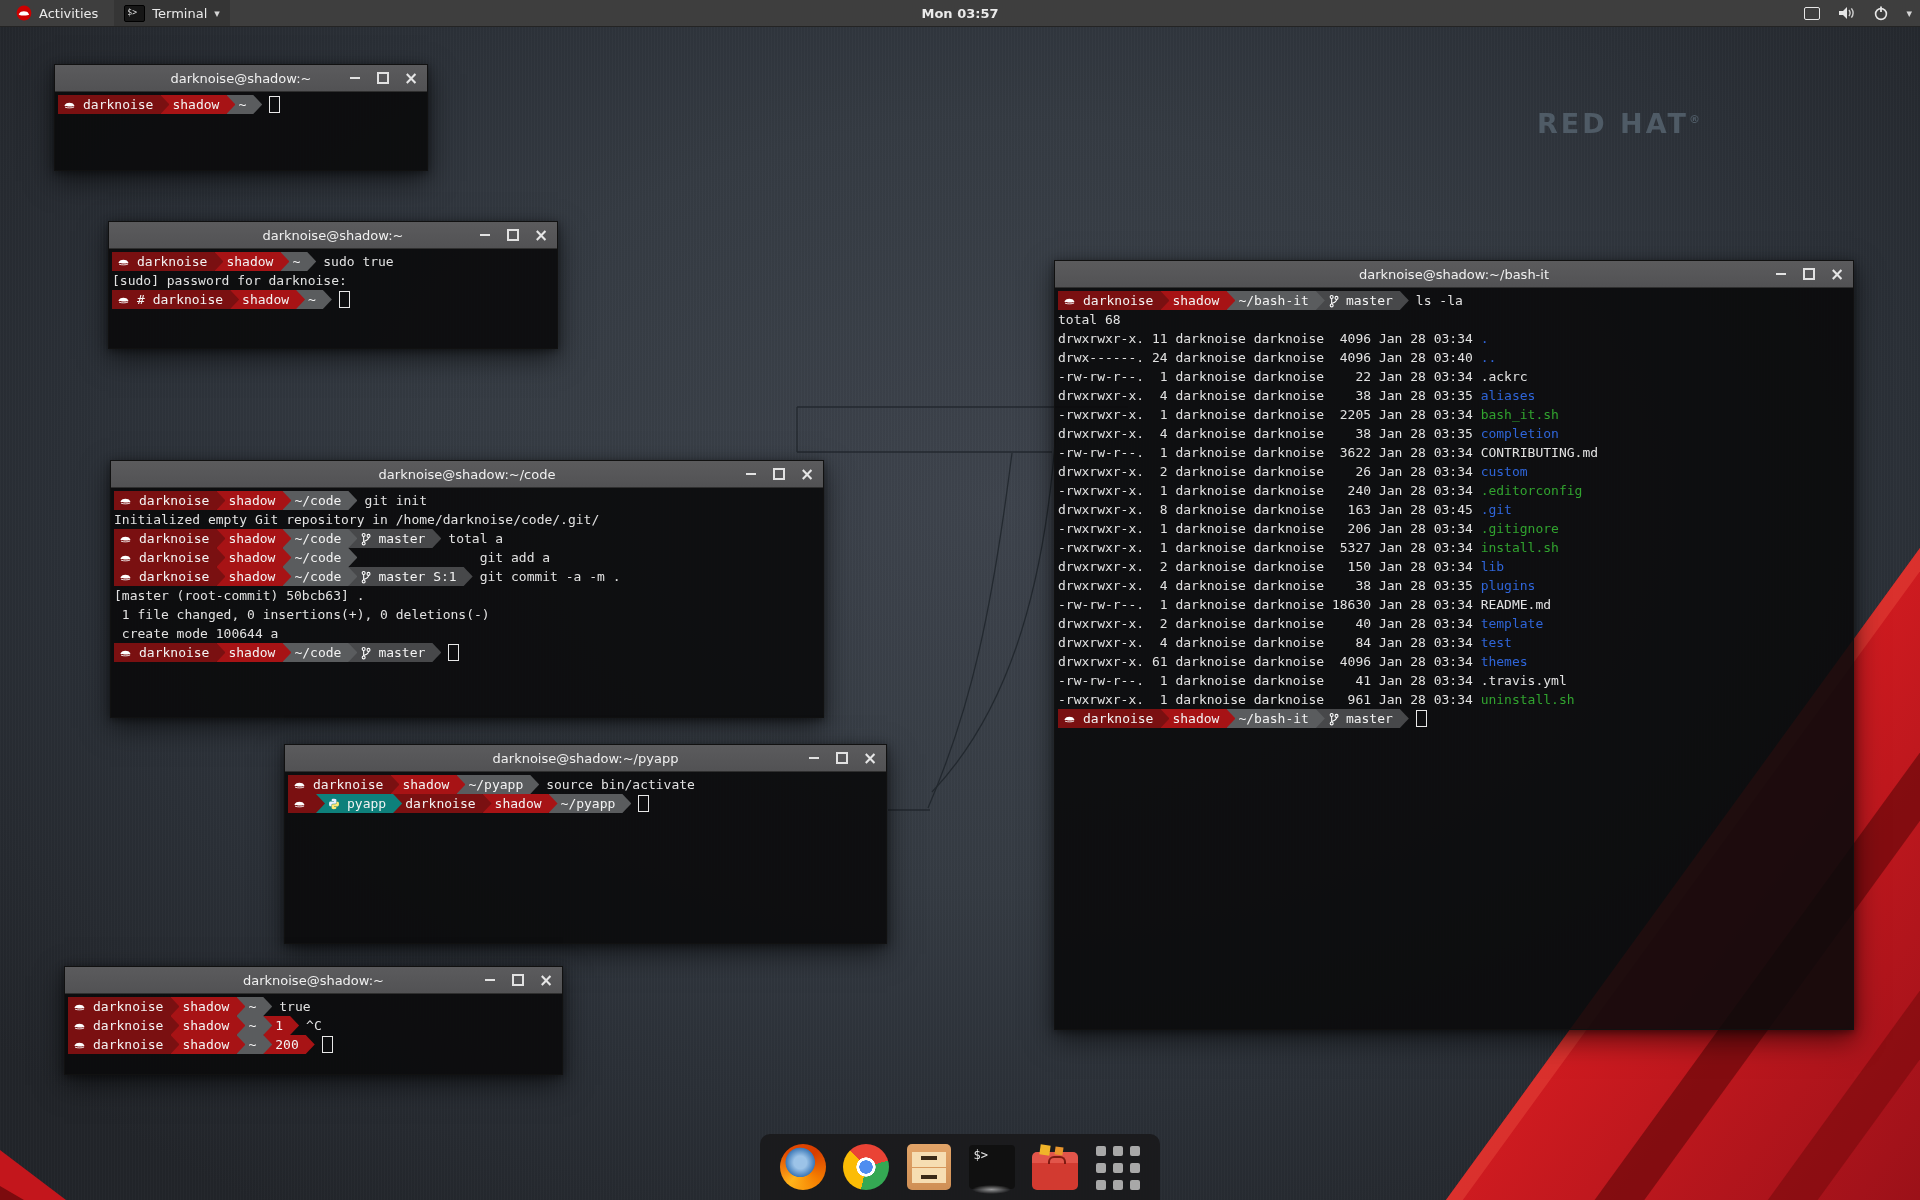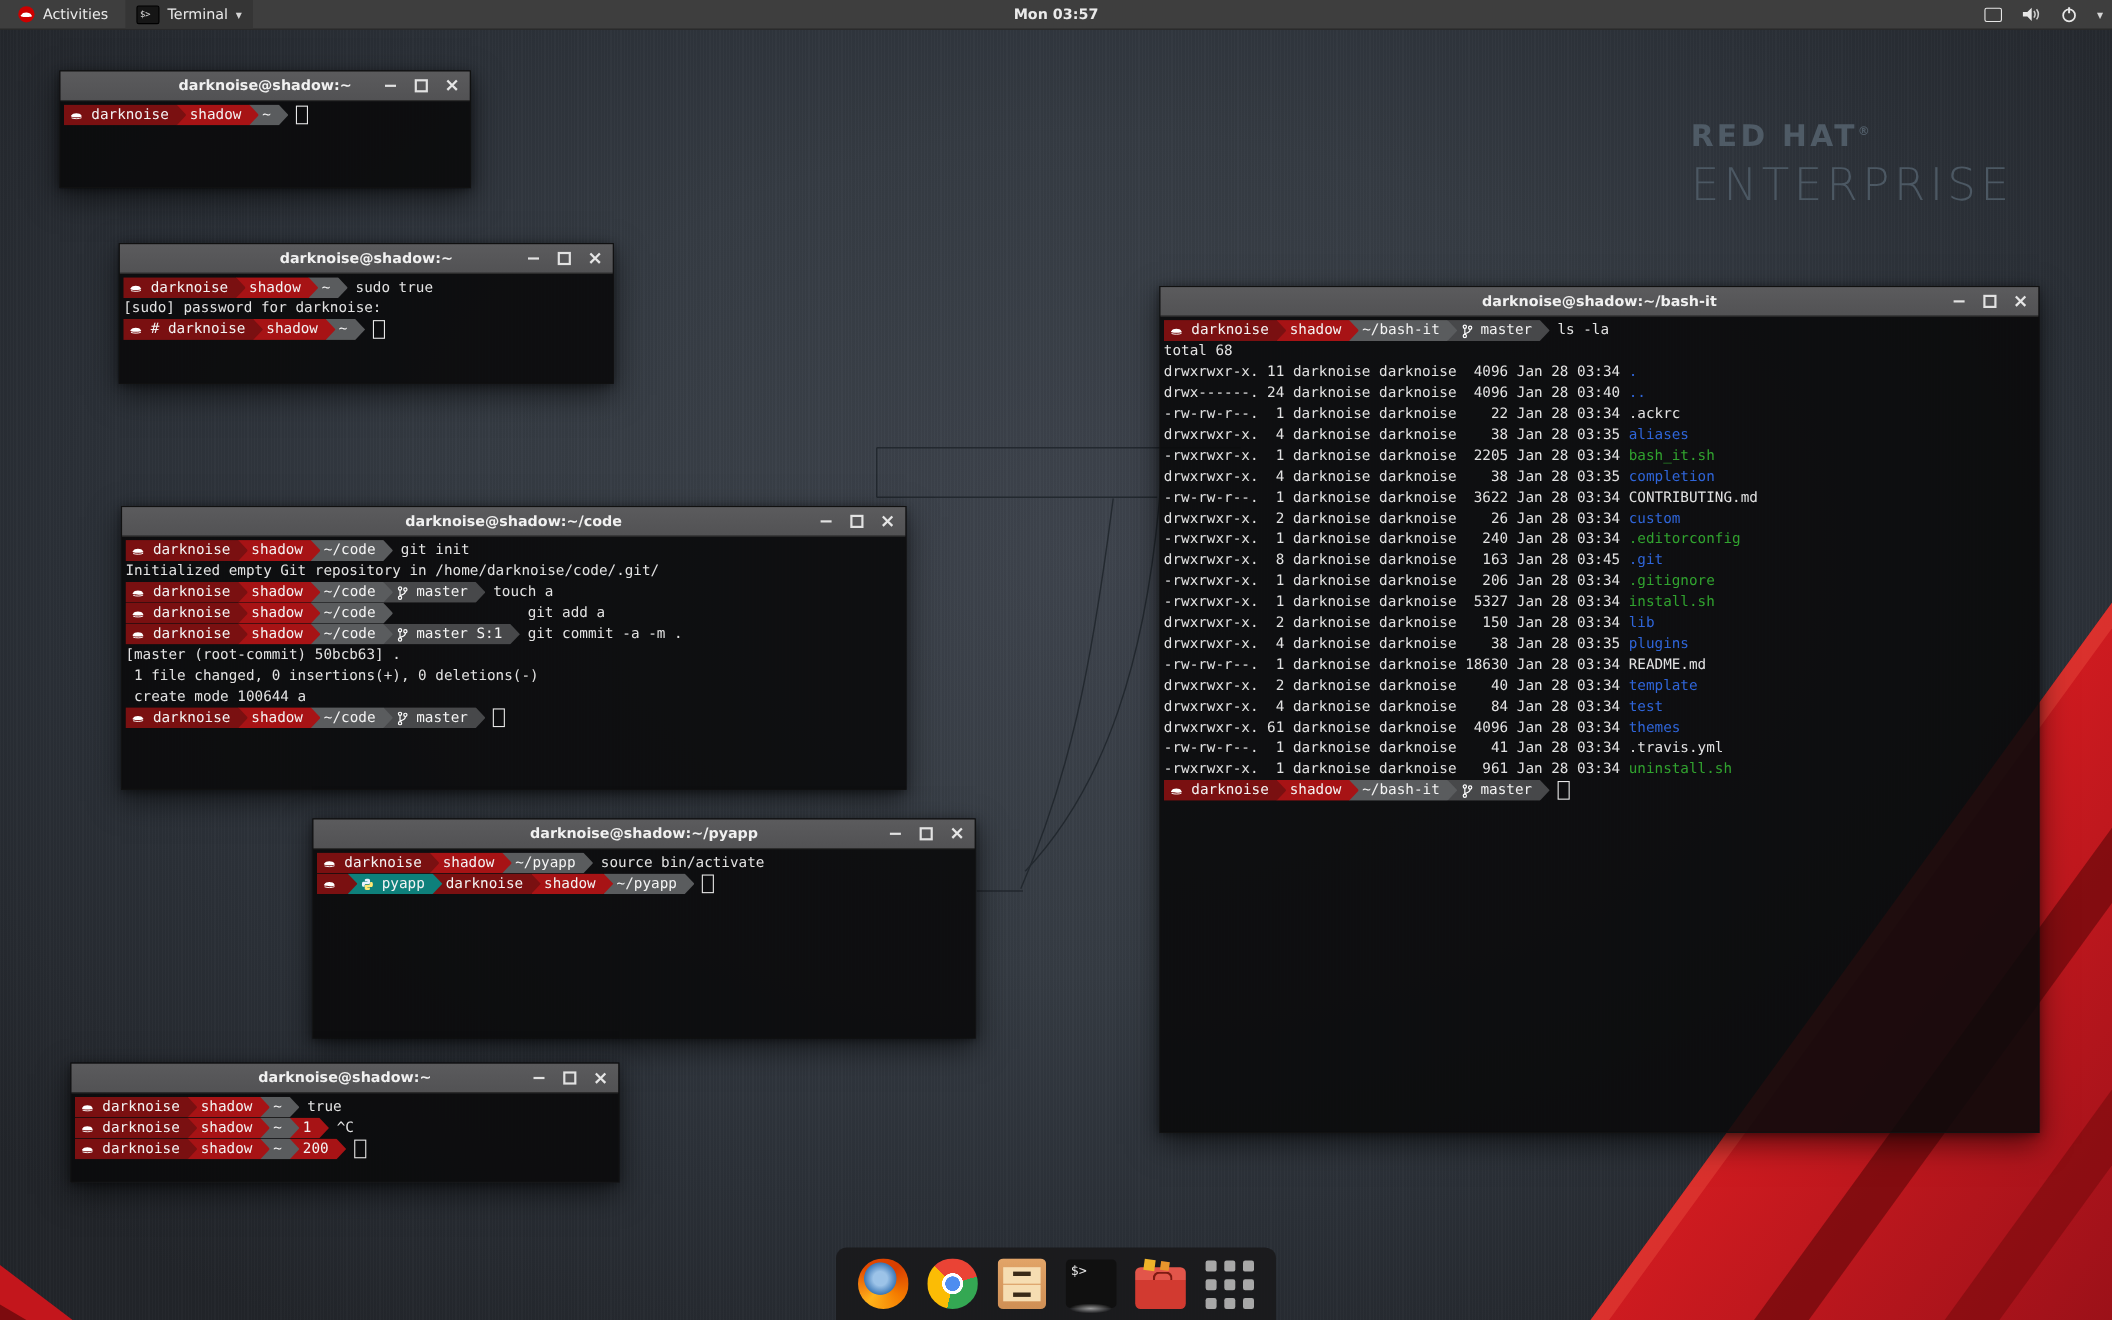--- a/index.html
+++ b/index.html
@@ -24,21 +24,21 @@
     color:#ddd;font-family:"DejaVu Sans Mono",monospace;font-size:8px;line-height:14px;padding-left:2px;}
   #tb-clock{position:absolute;left:0;right:0;text-align:center;font-weight:bold;pointer-events:none;}
   .tb-right{position:absolute;right:8px;top:0;height:26px;display:flex;align-items:center;gap:17px;}
   .disp-icon{display:inline-block;width:14px;height:11px;border:1.6px solid #e6e6e6;border-radius:2px;}
   .caret{font-size:11px;color:#d5d5d5;}
   
   .win{position:absolute;border:1px solid #111;box-shadow:0 10px 26px rgba(0,0,0,.55),0 2px 8px rgba(0,0,0,.45);
     z-index:10;background:rgba(10,10,11,0.9);}
   .titlebar{height:26px;background:linear-gradient(#5b5b5d,#525254);border-bottom:1px solid #2f2f2f;
     position:relative;display:flex;align-items:center;justify-content:center;}
-  .titlebar .title{font-size:13px;font-weight:bold;color:#f0f0f0;}
+  .titlebar .title{font-size:13px;font-weight:normal;color:#f0f0f0;}
   .controls{position:absolute;right:10px;top:0;height:26px;display:flex;align-items:center;gap:16px;}
   .ctl{display:flex;align-items:center;justify-content:center;width:12px;height:12px;cursor:pointer;}
   .ctl-min i{display:block;width:10px;height:2px;background:#e2e2e2;}
   .ctl-max i{display:block;width:8px;height:8px;border:2px solid #e2e2e2;}
   .ctl-close{color:#e6e6e6;font-size:17px;line-height:12px;font-weight:bold;}
   .tcontent{font-family:"DejaVu Sans Mono","Liberation Mono",monospace;font-size:13px;line-height:19px;
     color:#e2e2e2;padding:3px 0 0 3px;white-space:pre;}
   .t-line{height:19px;display:flex;align-items:stretch;}
   .t-out{display:block;}
   .seg{display:flex;align-items:center;position:relative;padding:0 16px 0 12px;margin-right:-9px;
@@ -110,21 +110,20 @@
     </g>
 
     <g>
       <polygon points="0,1150 66,1200 0,1200" fill="#c3161c"></polygon>
       <polygon points="0,1186 24,1200 0,1200" fill="#7c0b0e"></polygon>
     </g>
   </svg>
 
   <div id="rhel-logo">
     <div class="l1"><span>RED HAT</span><sup>®</sup></div>
-    <div class="l2">ENTERPRISE</div>
   </div>
 
   <div id="windows">
       <div class="win" style="left: 54px; top: 64px; width: 372px; height: 105px;">
         <div class="titlebar">
           <span class="title">darknoise@shadow:~</span>
           <div class="controls">
             <span class="ctl ctl-min">
               <i></i>
             </span>
@@ -177,21 +176,21 @@
                   <path d="M2.2 7.4 C3.1 4.5 10.9 4.5 11.8 7.6 C12.8 8 12.2 9.1 10.5 9 C8 9.5 4.2 9.2 2.3 8.7 C1.3 8.4 1.5 7.7 2.2 7.4 Z" fill="#fff"></path>
                   <path d="M2.2 9.9 C5 10.9 9.6 10.9 12 9.7" stroke="#fff" stroke-width="0.9" fill="none"></path>
                 </svg></span>darknoise</span><span class="seg" style="background: rgb(167, 19, 21); z-index: 39;">shadow</span><span class="seg" style="background: rgb(90, 92, 94); z-index: 38;">~/code</span><span class="cmd">git init</span></div><div class="t-line t-out"><span style="color: rgb(226, 226, 226);">Initialized empty Git repository in /home/darknoise/code/.git/</span></div><div class="t-line"><span class="seg" style="background: rgb(122, 16, 17); z-index: 40;"><span class="segicon"><svg width="13" height="13" viewBox="0 0 14 14">
                   <path d="M2.2 7.4 C3.1 4.5 10.9 4.5 11.8 7.6 C12.8 8 12.2 9.1 10.5 9 C8 9.5 4.2 9.2 2.3 8.7 C1.3 8.4 1.5 7.7 2.2 7.4 Z" fill="#fff"></path>
                   <path d="M2.2 9.9 C5 10.9 9.6 10.9 12 9.7" stroke="#fff" stroke-width="0.9" fill="none"></path>
                 </svg></span>darknoise</span><span class="seg" style="background: rgb(167, 19, 21); z-index: 39;">shadow</span><span class="seg" style="background: rgb(90, 92, 94); z-index: 38;">~/code</span><span class="seg" style="background: rgb(71, 72, 74); z-index: 37;"><span class="segicon"><svg width="11" height="14" viewBox="0 0 12 14">
                   <circle cx="4" cy="2.6" r="1.6" fill="none" stroke="#fff" stroke-width="1.2"></circle>
                   <circle cx="4" cy="11.8" r="1.6" fill="none" stroke="#fff" stroke-width="1.2"></circle>
                   <circle cx="9.3" cy="3.6" r="1.6" fill="none" stroke="#fff" stroke-width="1.2"></circle>
                   <path d="M4 4.2 V10.2 M9.3 5.2 Q9.3 8.4 4.6 9.4" stroke="#fff" stroke-width="1.2" fill="none"></path>
-                </svg></span>master</span><span class="cmd">touch a</span></div><div class="t-line"><span class="seg" style="background: rgb(122, 16, 17); z-index: 40;"><span class="segicon"><svg width="13" height="13" viewBox="0 0 14 14">
+                </svg></span>master</span><span class="cmd">total a</span></div><div class="t-line"><span class="seg" style="background: rgb(122, 16, 17); z-index: 40;"><span class="segicon"><svg width="13" height="13" viewBox="0 0 14 14">
                   <path d="M2.2 7.4 C3.1 4.5 10.9 4.5 11.8 7.6 C12.8 8 12.2 9.1 10.5 9 C8 9.5 4.2 9.2 2.3 8.7 C1.3 8.4 1.5 7.7 2.2 7.4 Z" fill="#fff"></path>
                   <path d="M2.2 9.9 C5 10.9 9.6 10.9 12 9.7" stroke="#fff" stroke-width="0.9" fill="none"></path>
                 </svg></span>darknoise</span><span class="seg" style="background: rgb(167, 19, 21); z-index: 39;">shadow</span><span class="seg" style="background: rgb(90, 92, 94); z-index: 38;">~/code</span><span class="seg" style="background: rgb(71, 72, 74); z-index: 37; margin-top: 32px;"><span class="segicon"><svg width="11" height="14" viewBox="0 0 12 14">
                   <circle cx="4" cy="2.6" r="1.6" fill="none" stroke="#fff" stroke-width="1.2"></circle>
                   <circle cx="4" cy="11.8" r="1.6" fill="none" stroke="#fff" stroke-width="1.2"></circle>
                   <circle cx="9.3" cy="3.6" r="1.6" fill="none" stroke="#fff" stroke-width="1.2"></circle>
                   <path d="M4 4.2 V10.2 M9.3 5.2 Q9.3 8.4 4.6 9.4" stroke="#fff" stroke-width="1.2" fill="none"></path>
                 </svg></span>master ?:1</span><span class="cmd">git add a</span></div><div class="t-line"><span class="seg" style="background: rgb(122, 16, 17); z-index: 40;"><span class="segicon"><svg width="13" height="13" viewBox="0 0 14 14">
                   <path d="M2.2 7.4 C3.1 4.5 10.9 4.5 11.8 7.6 C12.8 8 12.2 9.1 10.5 9 C8 9.5 4.2 9.2 2.3 8.7 C1.3 8.4 1.5 7.7 2.2 7.4 Z" fill="#fff"></path>
                   <path d="M2.2 9.9 C5 10.9 9.6 10.9 12 9.7" stroke="#fff" stroke-width="0.9" fill="none"></path>

